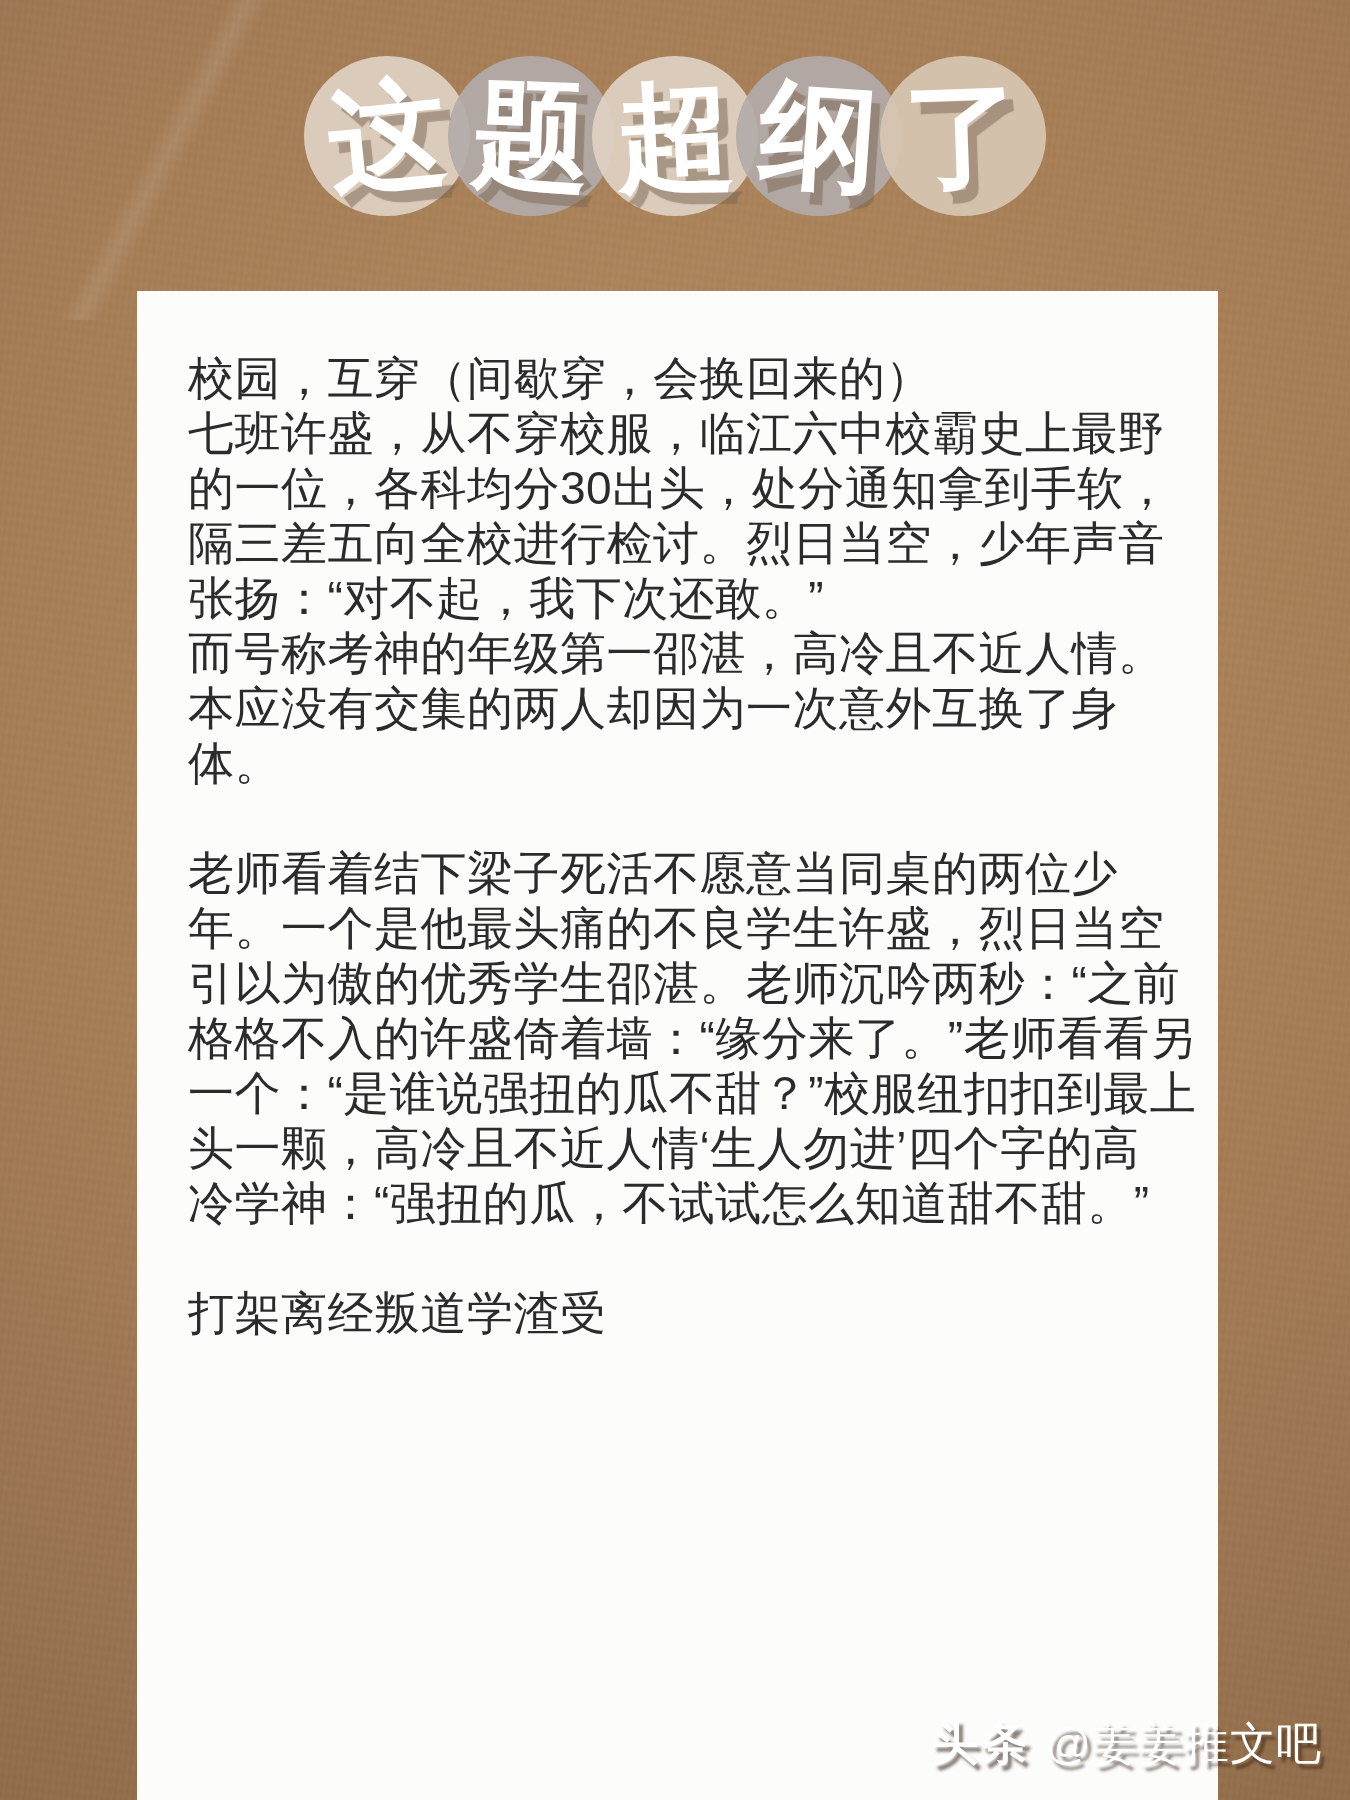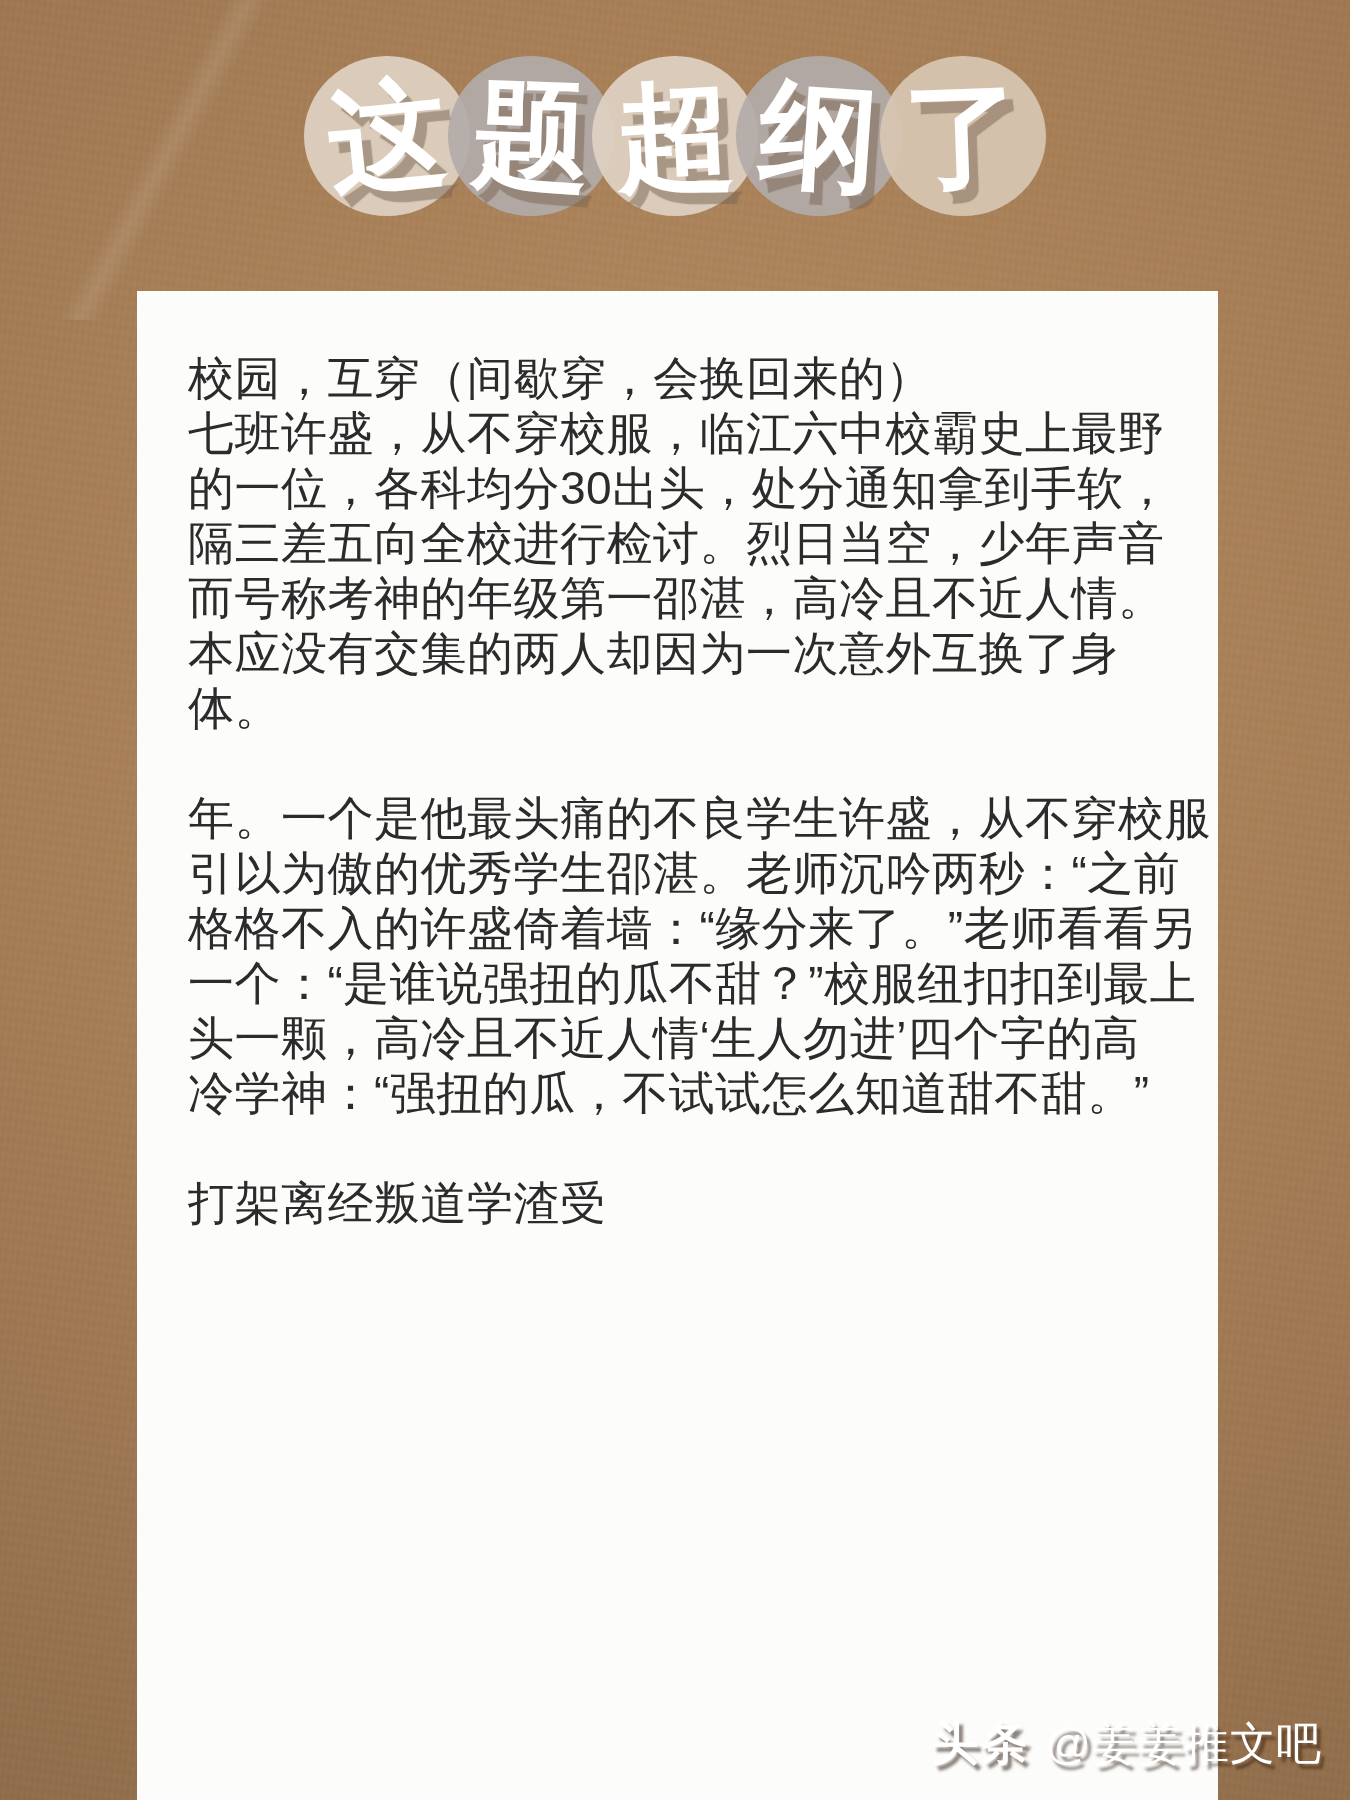--- a/index.html
+++ b/index.html
@@ -159,25 +159,27 @@
     <span class="title-char">了</span>
   </div>
 </div>
 
 <div class="note-card">
   <div class="note-text">
     <div class="note-line">校园，互穿（间歇穿，会换回来的）</div>
     <div class="note-line">七班许盛，从不穿校服，临江六中校霸史上最野</div>
     <div class="note-line">的一位，各科均分30出头，处分通知拿到手软，</div>
     <div class="note-line">隔三差五向全校进行检讨。烈日当空，少年声音</div>
+    <div class="note-line">张扬：“对不起，我下次还敢。”</div>
     <div class="note-line">而号称考神的年级第一邵湛，高冷且不近人情。</div>
     <div class="note-line">本应没有交集的两人却因为一次意外互换了身</div>
     <div class="note-line">体。</div>
     <div class="note-line"></div>
-    <div class="note-line">年。一个是他最头痛的不良学生许盛，从不穿校服</div>
+    <div class="note-line">老师看着结下梁子死活不愿意当同桌的两位少</div>
+    <div class="note-line">年。一个是他最头痛的不良学生许盛，烈日当空</div>
     <div class="note-line">引以为傲的优秀学生邵湛。老师沉吟两秒：“之前</div>
     <div class="note-line">格格不入的许盛倚着墙：“缘分来了。”老师看看另</div>
     <div class="note-line">一个：“是谁说强扭的瓜不甜？”校服纽扣扣到最上</div>
     <div class="note-line">头一颗，高冷且不近人情‘生人勿进’四个字的高</div>
     <div class="note-line">冷学神：“强扭的瓜，不试试怎么知道甜不甜。”</div>
     <div class="note-line"></div>
     <div class="note-line">打架离经叛道学渣受</div>
   </div>
   <div class="note-source">来自华为备忘录</div>
 </div>

